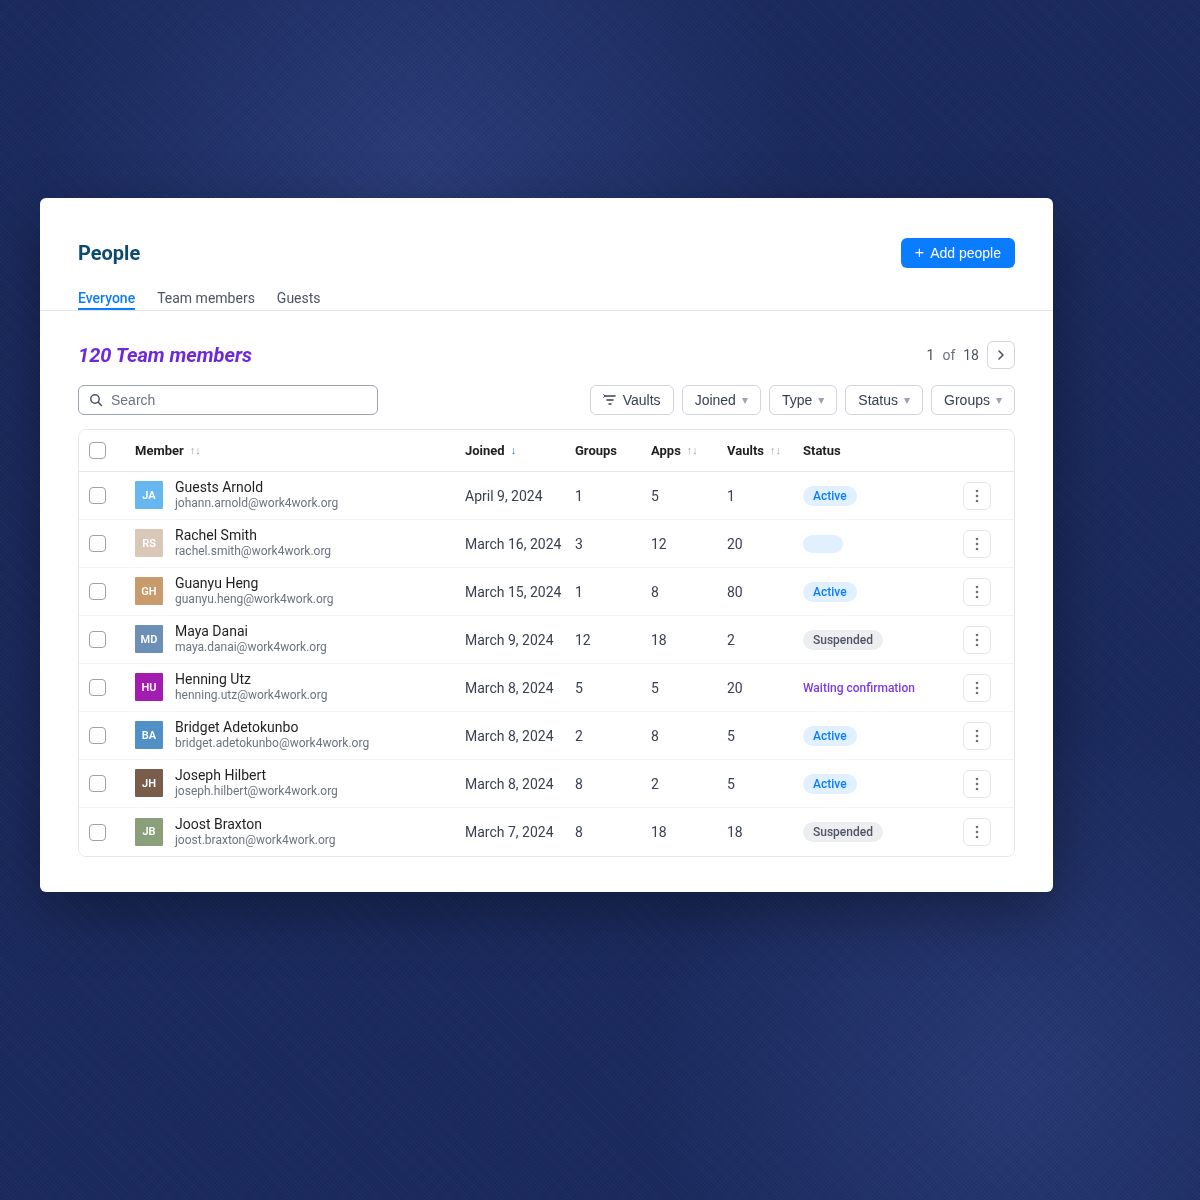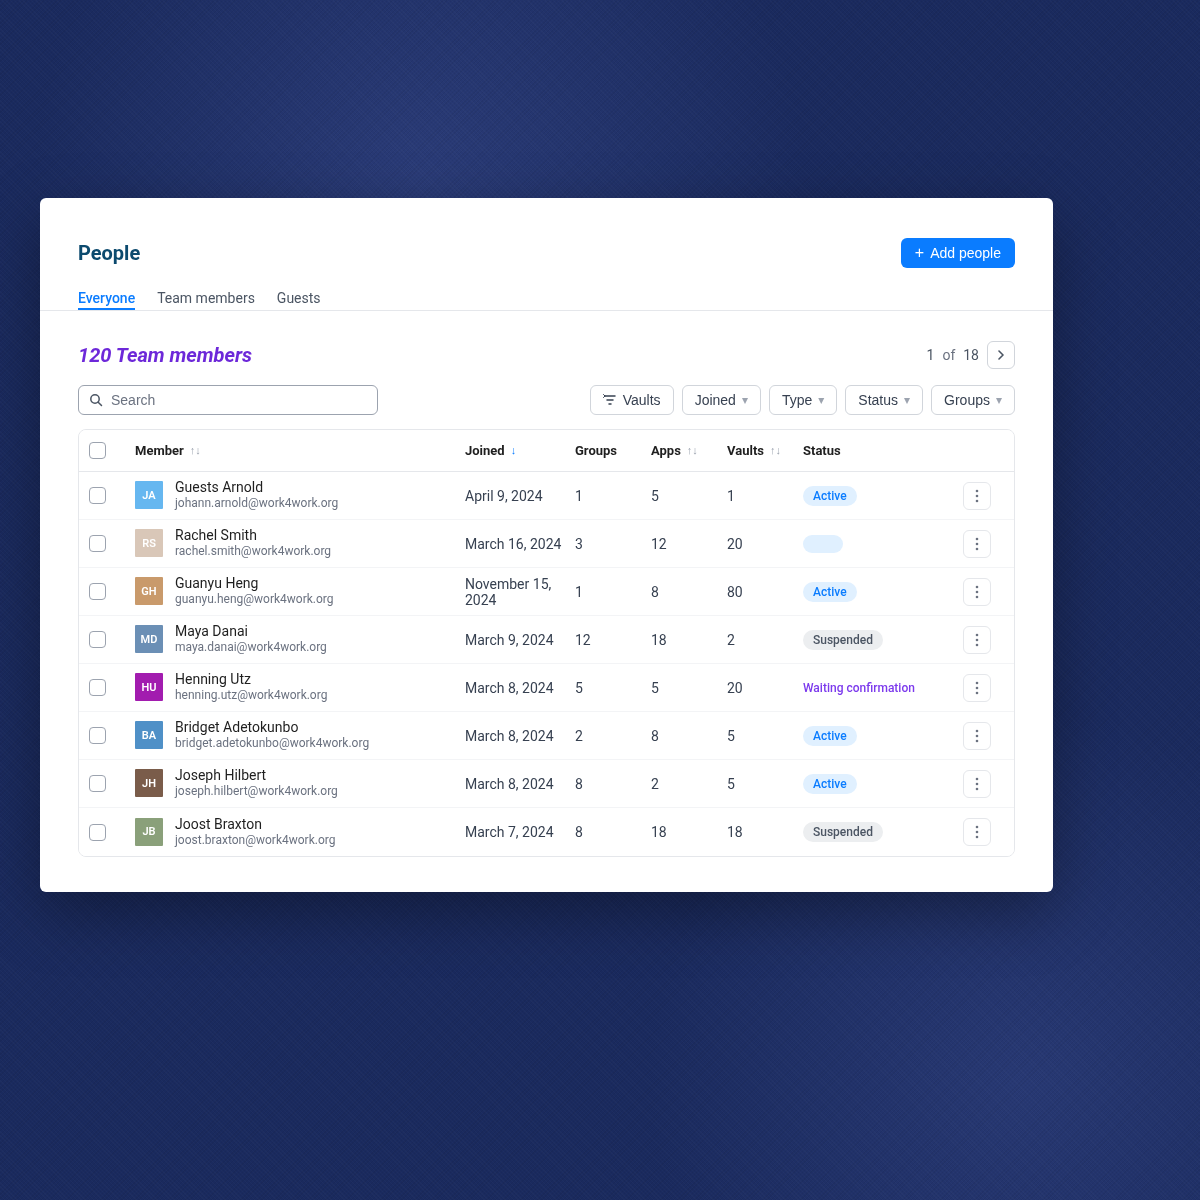--- a/index.html
+++ b/index.html
@@ -368,21 +368,21 @@
     <div>
             <div class="checkbox"></div>
           </div>
     <div class="member-cell">
       <div class="avatar" style="background:#c99a6b">GH</div>
       <div>
         <div class="member-name">Guanyu Heng</div>
         <div class="member-email">guanyu.heng@work4work.org</div>
       </div>
     </div>
-    <div class="num">November 15, 2024</div>
+    <div class="num">March 15, 2024</div>
     <div class="num">1</div>
     <div class="num">8</div>
     <div class="num">80</div>
     <div><span class="badge badge-active">Active</span></div>
     <div>
             <div class="row-menu">
       <svg width="4" height="14" viewBox="0 0 4 14">
                 <circle cx="2" cy="2" r="1.3" fill="currentColor"></circle>
                 <circle cx="2" cy="7" r="1.3" fill="currentColor"></circle>
                 <circle cx="2" cy="12" r="1.3" fill="currentColor"></circle>

